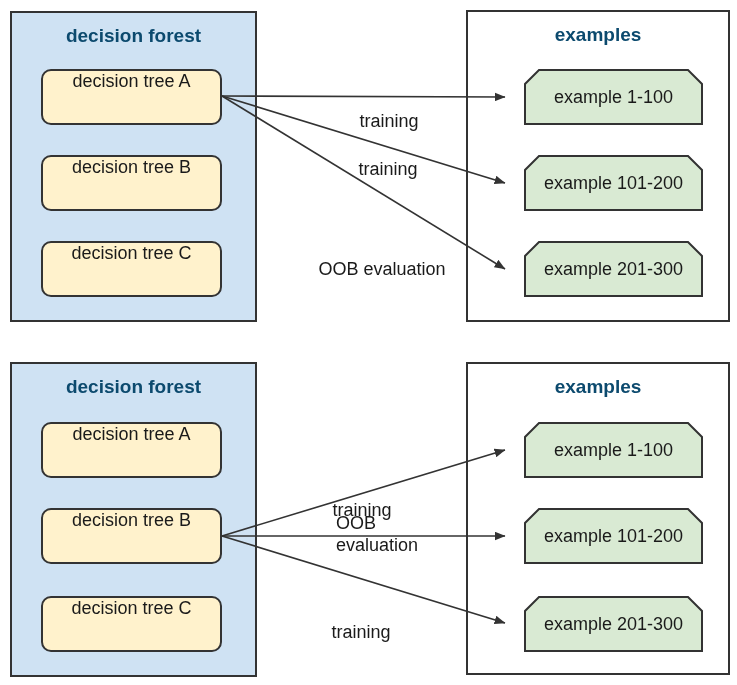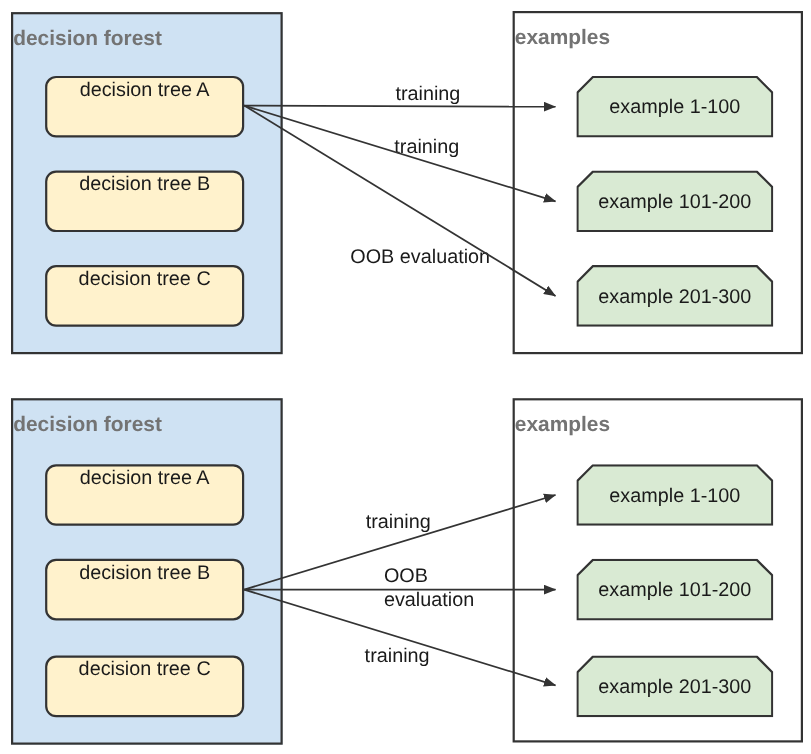--- a/index.html
+++ b/index.html
@@ -12,41 +12,41 @@
     --bg:#ffffff;
   }
   *{box-sizing:border-box;margin:0;padding:0;}
   body{background:var(--bg);font-family:"Liberation Sans","DejaVu Sans",sans-serif;color:var(--text);}
   .stage{position:relative;width:737px;height:685px;background:var(--bg);overflow:hidden;}
   .group{display:contents;}
 
   .container-box{position:absolute;border:2px solid var(--outline);}
   .forest-box{background:var(--panel-blue);}
   .examples-box{background:var(--bg);}
-  .box-title{width:100%;padding-top:12px;font-weight:bold;font-size:19px;color:#737373;}
+  .box-title{width:100%;text-align:center;padding-top:12px;font-weight:bold;font-size:19px;color:#0c4a6e;}
 
   .tree-node{
     position:absolute;width:181px;height:56px;
     background:var(--node-yellow);border:2px solid var(--outline);border-radius:10px;
     display:flex;align-items:flex-start;justify-content:center;
     font-size:18px;
   }
   .example-node{position:absolute;width:179px;height:56px;margin-left:16px;}
   .example-node svg{position:absolute;left:0;top:0;display:block;}
   .example-node .card{fill:var(--node-green);stroke:var(--outline);stroke-width:2;}
   .example-node .node-label{
     position:absolute;inset:0;display:flex;align-items:center;justify-content:center;
     font-size:18px;
   }
 
   .arrows-layer{position:absolute;left:0;top:0;width:737px;height:685px;pointer-events:none;}
   .arrow-line{stroke:var(--arrow);stroke-width:1.6;fill:none;}
 
   .arrow-label{position:absolute;font-size:18px;line-height:22px;white-space:nowrap;}
-  .arrow-label.centered{transform:translateX(-50%);}
+  .arrow-label.centered{transform:translateX(-50%);margin-top:36px;}
 </style>
 </head>
 <body>
 
 <div class="stage">
 
   
   <div class="group">
 
     <div class="container-box forest-box" style="left:10px;top:11px;width:247px;height:311px">
@@ -125,21 +125,21 @@
       <span class="node-label">example 101-200</span>
     </div>
     <div class="example-node" style="left:508px;top:596px">
       <svg width="179" height="56" viewBox="0 0 179 56">
         <polygon class="card" points="15,1 164,1 178,15 178,55 1,55 1,15"></polygon>
       </svg>
       <span class="node-label">example 201-300</span>
     </div>
 
     <div class="arrow-label centered" style="left:362px;top:463px">training</div>
-    <div class="arrow-label" style="left:349px;top:512px">
+    <div class="arrow-label" style="left:336px;top:512px">
       <div>OOB</div>
       <div>evaluation</div>
     </div>
     <div class="arrow-label centered" style="left:361px;top:585px">training</div>
   </div>
 
   
   <svg class="arrows-layer" viewBox="0 0 737 685">
     <defs>
       <marker id="ah" viewBox="0 0 10 8" refX="9.5" refY="4" markerWidth="11" markerHeight="9" markerUnits="userSpaceOnUse" orient="auto">

